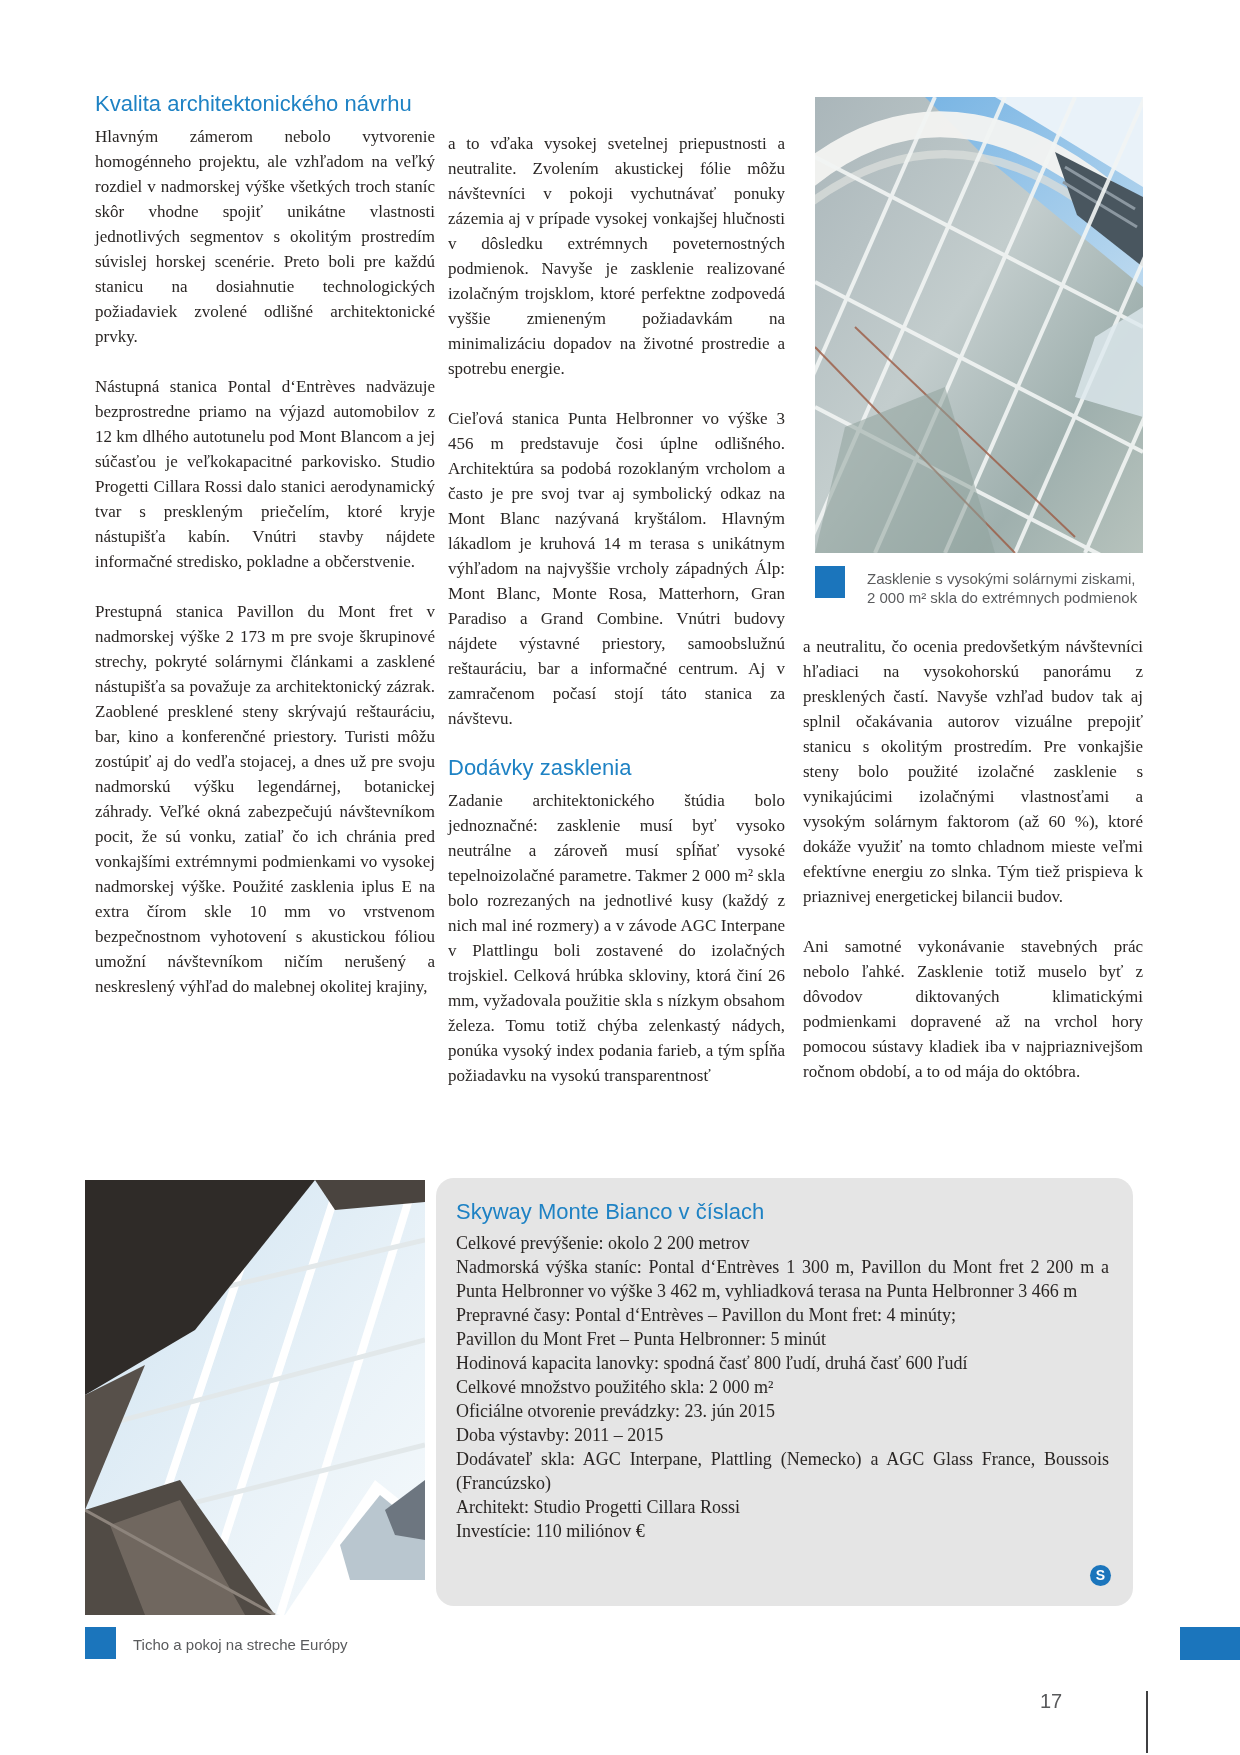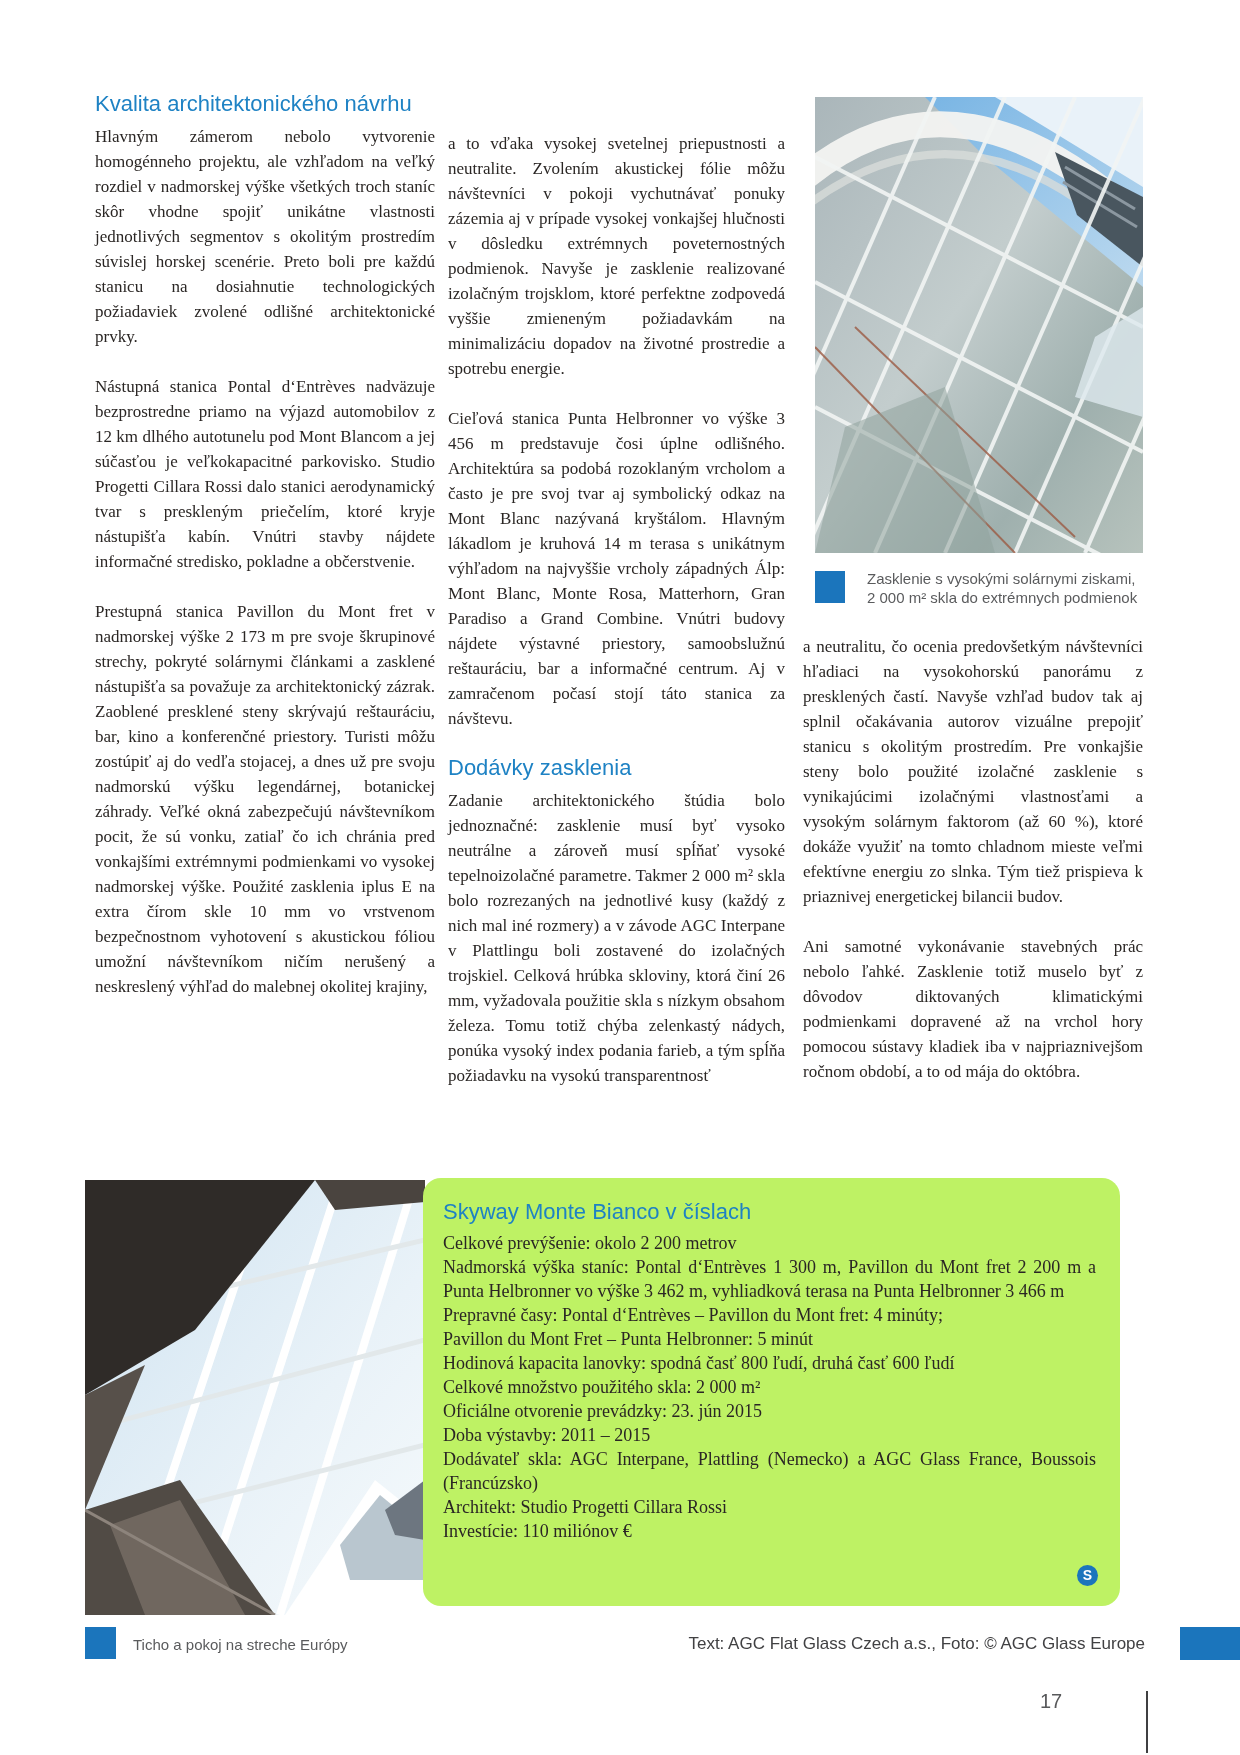--- a/index.html
+++ b/index.html
@@ -10,22 +10,22 @@
   .col p:last-child{margin-bottom:0;}
   h2.blue-head{font-family:"Liberation Sans", sans-serif;font-weight:400;color:#1e82c4;
         font-size:22px;line-height:24px;margin:0 0 8px 0;}
   h2.blue-head.inflow{margin:20px 0 8px 0;}
   .photo{position:absolute;overflow:hidden;}
   .photo svg{display:block;}
   .caption-row{position:absolute;display:flex;align-items:flex-start;}
   .cap-square{width:31px;height:32px;background:#1b75bc;flex:0 0 auto;}
   .cap-text{font-family:"Liberation Sans", sans-serif;font-size:15px;line-height:19px;
         color:#5a5b5d;padding-top:3px;}
-  .infobox{position:absolute;left:423px;top:1178px;width:697px;height:428px;
-        background:#bef264;border-radius:18px;box-sizing:border-box;
+  .infobox{position:absolute;left:436px;top:1178px;width:697px;height:428px;
+        background:#e5e5e5;border-radius:18px;box-sizing:border-box;
         padding:22px 24px 12px 20px;overflow:hidden;}
   .infobox h2{margin:0 0 7px 0;}
   .facts p{margin:0;font-size:18px;line-height:24px;text-align:justify;color:#2a2624;}
   .s-badge{position:absolute;right:22px;bottom:20px;width:21px;height:21px;border-radius:50%;
         background:#1b75bc;color:#ffffff;font-family:"Liberation Sans", sans-serif;
         font-size:14px;font-weight:bold;line-height:21px;text-align:center;}
   .credit{position:absolute;top:1634px;left:545px;width:600px;text-align:right;
         font-family:"Liberation Sans", sans-serif;font-size:17px;color:#414143;}
   .footer-bar{position:absolute;left:1180px;top:1627px;width:60px;height:33px;background:#1b75bc;}
   .pagenum{position:absolute;left:1040px;top:1690px;width:88px;
@@ -91,21 +91,21 @@
       </g>
       <g stroke="#9c5b44" stroke-width="2" opacity="0.8">
         <line x1="0" y1="250" x2="200" y2="456"></line>
         <line x1="40" y1="230" x2="260" y2="440"></line>
       </g>
       <polygon points="280,240 328,210 328,320 260,300" fill="#dde8ee" opacity="0.8"></polygon>
       <polygon points="30,330 130,290 180,456 0,456" fill="#8fa39c" opacity="0.55"></polygon>
     </svg>
   </div>
 
-  <div class="caption-row" style="left:815px;top:566px;width:340px;align-items:center;">
+  <div class="caption-row" style="left:815px;top:566px;width:340px;">
     <div class="cap-square" style="width:30px;"></div>
     <div class="cap-text" style="margin-left:22px;">
       <div>Zasklenie s vysokými solárnymi ziskami,</div>
       <div>2 000 m² skla do extrémnych podmienok</div>
     </div>
   </div>
 
   <div class="photo" style="left:85px;top:1180px;width:340px;height:435px;">
     <svg width="340" height="435" viewBox="0 0 340 435">
       <defs>
@@ -154,20 +154,19 @@
       <p>Investície: 110 miliónov €</p>
     </div>
     <div class="s-badge">S</div>
   </div>
 
   <div class="caption-row" style="left:85px;top:1627px;width:420px;">
     <div class="cap-square"></div>
     <div class="cap-text" style="margin-left:17px;padding-top:8px;">Ticho a pokoj na streche Európy</div>
   </div>
 
-  <div class="credit">Text: AGC Flat Glass Czech a.s., Foto: © AGC Glass Europe</div>
 
   <div class="footer-bar"></div>
 
   <div class="pagenum">17</div>
   <div class="pagerule"></div>
 
 </div>
 
 </body></html>

